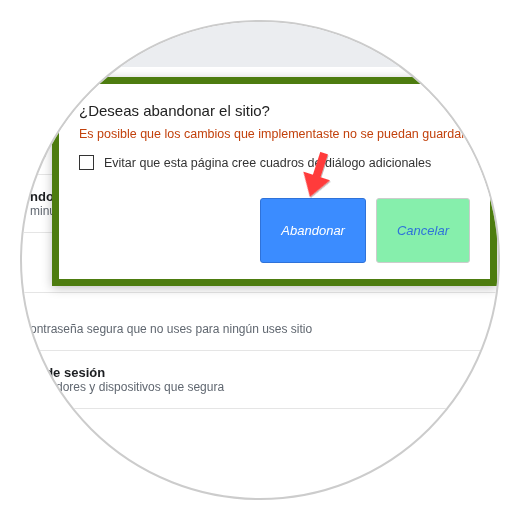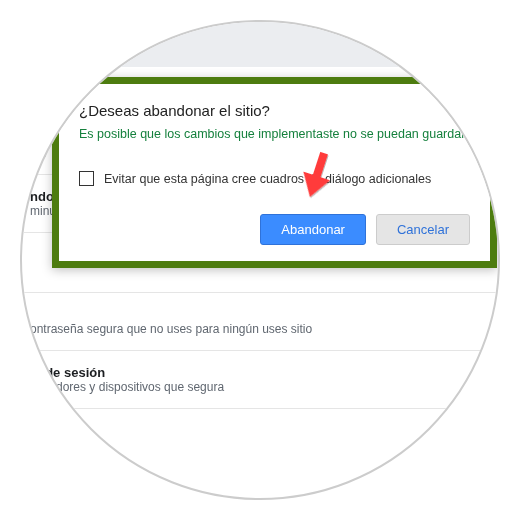--- a/index.html
+++ b/index.html
@@ -39,22 +39,22 @@
     padding: 18px 20px 16px 20px;
   }
   .dialog-title {
     font-size: 15px;
     color: #222;
     font-weight: 400;
     margin-bottom: 8px;
   }
   .dialog-subtitle {
     font-size: 12.5px;
-    color: #15803d;
-    margin-bottom: 30px;
+    color: #c2410c;
+    margin-bottom: 14px;
   }
   .checkbox-row {
     display: flex;
     align-items: center;
     gap: 10px;
     margin-bottom: 28px;
   }
   .checkbox {
     width: 15px;
     height: 15px;
@@ -65,33 +65,34 @@
   .checkbox-label {
     font-size: 12.5px;
     color: #333;
   }
   .dialog-buttons {
     display: flex;
     justify-content: flex-end;
     gap: 10px;
   }
   .btn {
-    padding: 7px 20px;
+    padding: 24px 20px;
     font-size: 13px;
     border-radius: 3px;
     cursor: pointer;
     border: 1px solid transparent;
+    font-style: italic;
   }
   .btn-primary {
     background: #3b8cff;
     color: #fff;
     border-color: #2f72d9;
   }
   .btn-secondary {
-    background: #e5e5e5;
+    background: #86efac;
     color: #2f72d9;
     border-color: #ccc;
   }
   .arrow {
     position: absolute;
     top: 128px;
     left: 275px;
     width: 40px;
     height: 50px;
     pointer-events: none;

